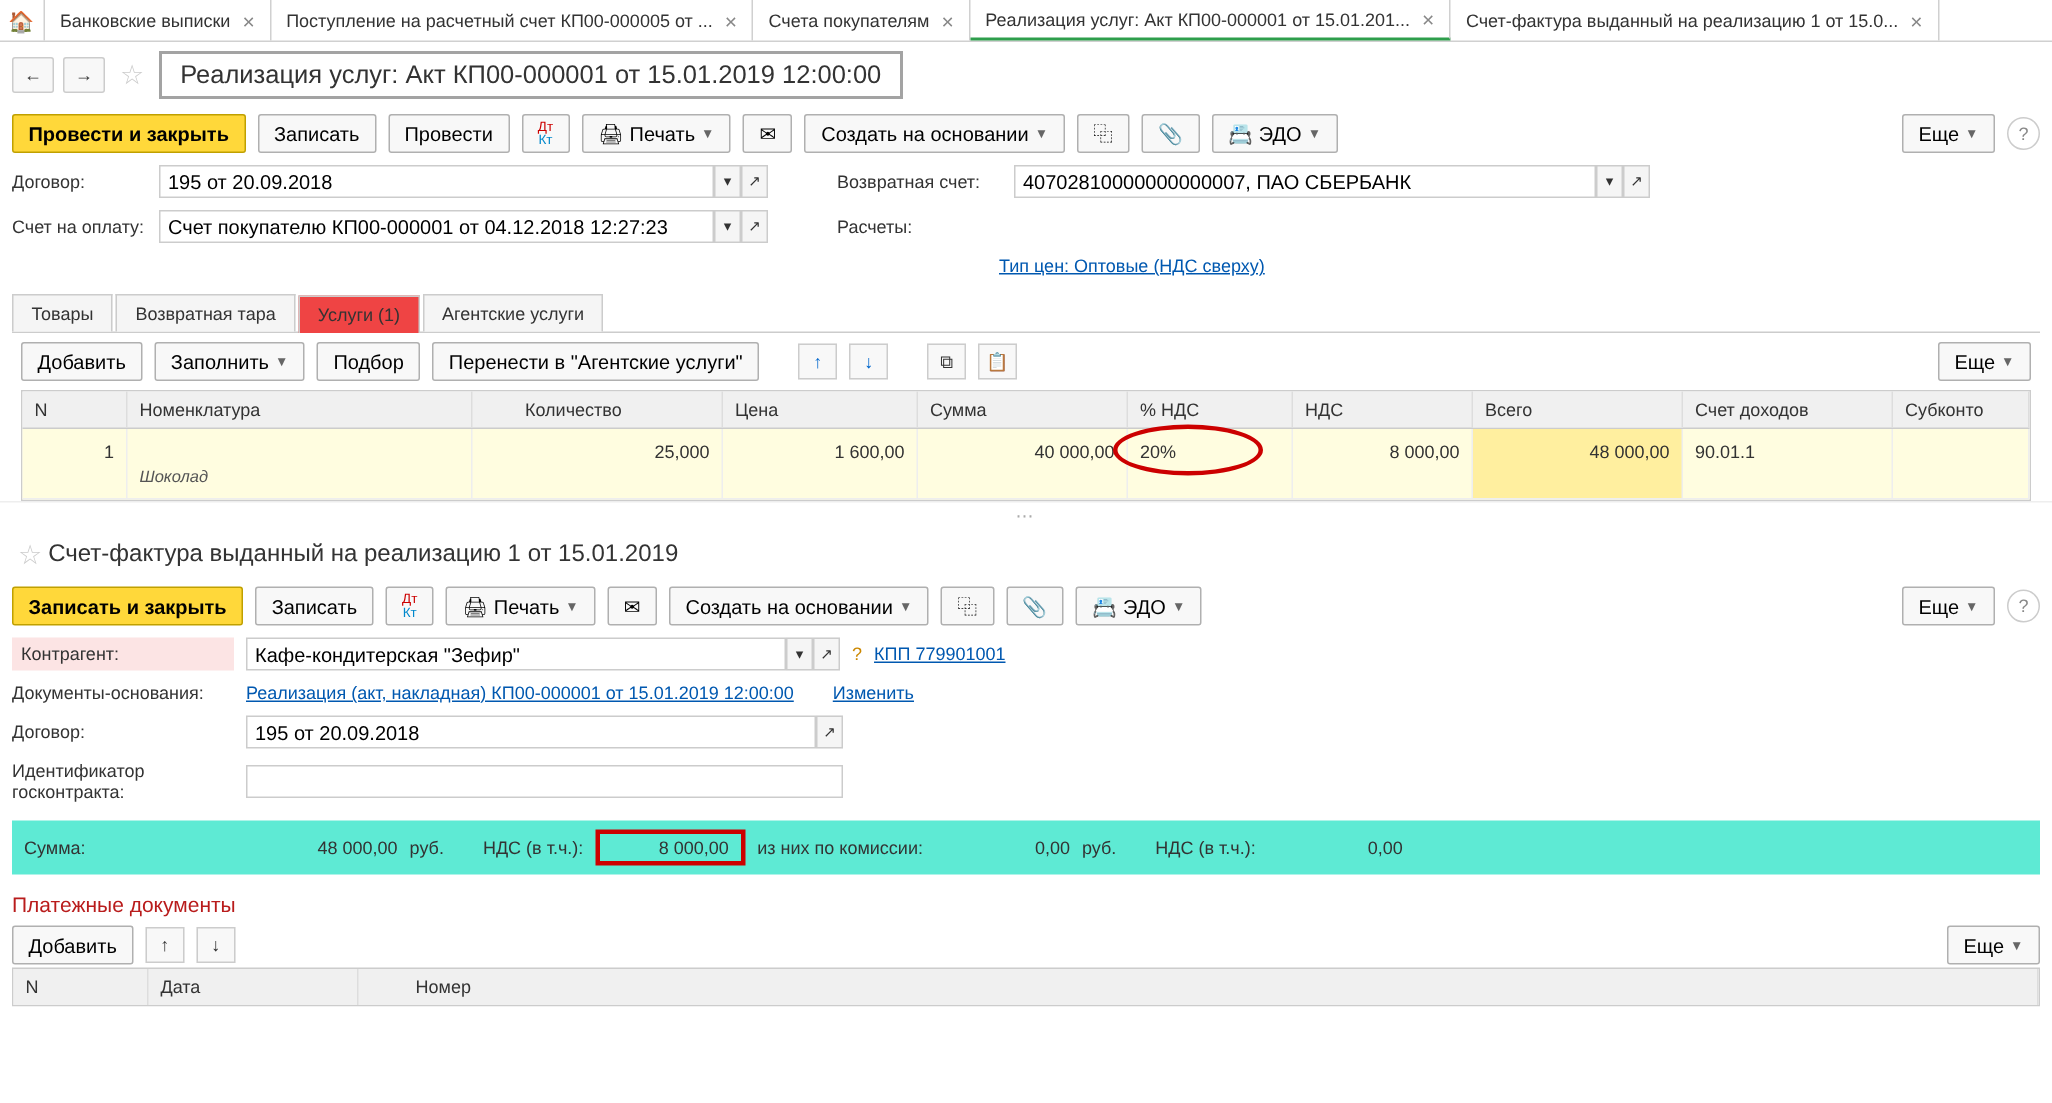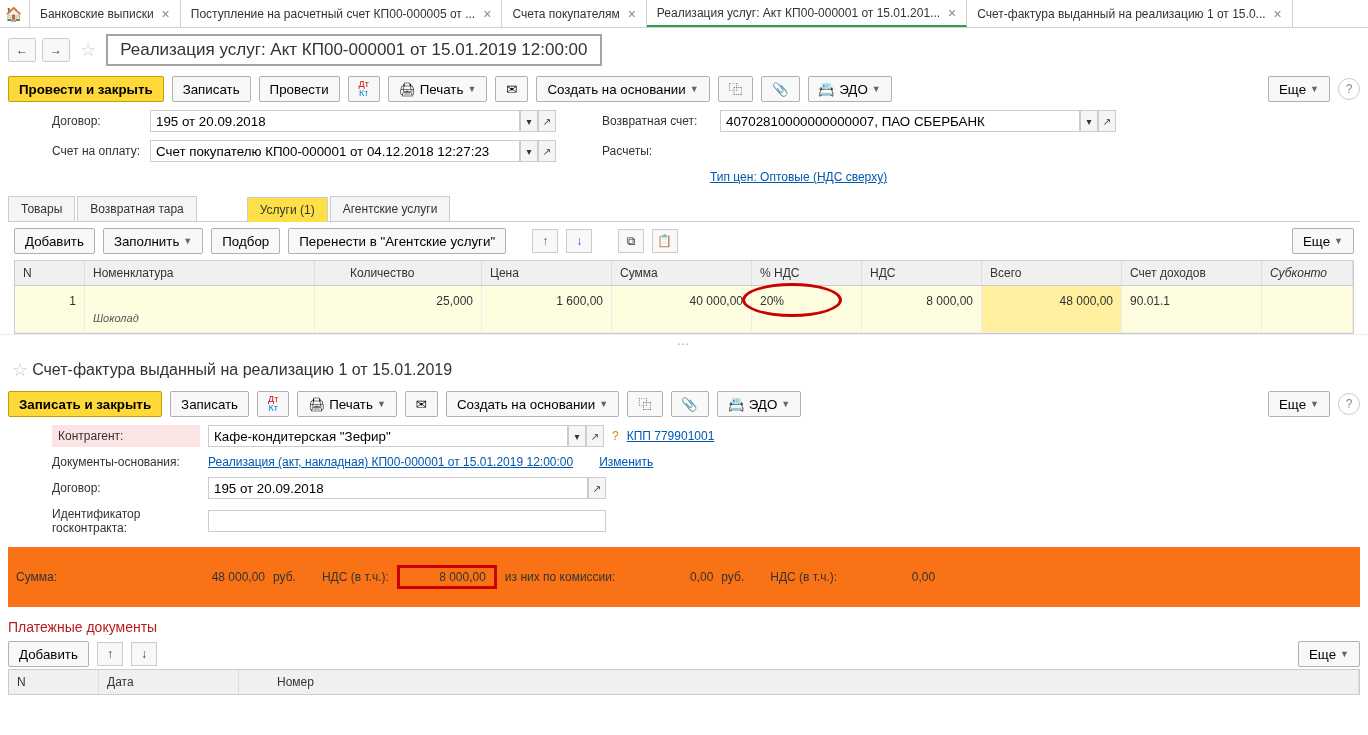--- a/index.html
+++ b/index.html
@@ -16,60 +16,60 @@
 .star { color: #ccc; font-size: 18px; margin: 0 4px; cursor: pointer; }
 .page-title-box { border: 2px solid #a3a3a3; padding: 4px 12px; }
 .page-title { font-size: 17px; font-weight: 400; }
 
 .toolbar { display: flex; align-items: center; padding: 4px 8px; gap: 8px; }
 .btn { border: 1px solid #b0b0b0; background: #f8f8f8; padding: 4px 10px; cursor: pointer; border-radius: 2px; display: inline-flex; align-items: center; gap: 4px; height: 26px; }
 .btn.primary { background: #ffd83a; border-color: #c0a000; font-weight: bold; }
 .btn .chev { font-size: 9px; color: #666; }
 .toolbar .spacer { flex: 1; }
 
-.form-row { display: flex; align-items: center; padding: 4px 8px; gap: 8px; margin-left: 44px; }
+.form-row { display: flex; align-items: center; padding: 4px 8px; gap: 8px; }
 .form-label { width: 90px; }
 .form-label2 { width: 148px; }
 .input-wrap { display: flex; align-items: center; }
 .input-wrap input { border: 1px solid #ccc; padding: 3px 5px; height: 22px; }
 .mini-btn { border: 1px solid #ccc; background: #f5f5f5; width: 18px; height: 22px; display: flex; align-items: center; justify-content: center; cursor: pointer; font-size: 10px; }
 .link { color: #0058b0; text-decoration: underline; cursor: pointer; }
 
 .tabs2 { display: flex; border-bottom: 1px solid #ccc; margin: 8px 8px 0; }
 .tabs2 .t { border: 1px solid #ccc; border-bottom: none; padding: 5px 12px; margin-right: 2px; cursor: pointer; background: #f5f5f5; }
-.tabs2 .t.active { background: #fde047; position: relative; top: 1px; margin-left: 48px; }
+.tabs2 .t.active { background: #ef4444; position: relative; top: 1px; }
 
 .sub-toolbar { display: flex; align-items: center; padding: 6px 14px; gap: 8px; }
 .icon-btn { border: 1px solid #ccc; background: #f8f8f8; width: 26px; height: 24px; display: flex; align-items: center; justify-content: center; cursor: pointer; }
 
 .grid { margin: 0 14px; border: 1px solid #ccc; }
 .grid-head { display: flex; background: #f0f0f0; border-bottom: 1px solid #ccc; }
 .grid-head .gc { padding: 5px 8px; border-right: 1px solid #ddd; font-size: 12px; }
 .grid-row { display: flex; background: #fffde0; border-bottom: 1px solid #eee; position: relative; }
 .grid-row .gc { padding: 8px; border-right: 1px solid #eee; }
 .col-n { width: 70px; text-align: right; }
 .col-nom { width: 230px; }
 .col-qty { width: 140px; text-align: right; margin-left: 27px; }
 .col-price { width: 130px; text-align: right; }
 .col-sum { width: 140px; text-align: right; }
 .col-vat { width: 110px; }
 .col-vats { width: 120px; text-align: right; }
 .col-tot { width: 140px; text-align: right; background: #ffef9f; }
 .col-acc { width: 140px; }
-.col-sub { flex: 1; font-style: italic; }
+.col-sub { flex: 1; }
 .nom-sub { font-style: italic; font-size: 11px; color: #555; padding-top: 4px; }
 
 .vat-circle { position: absolute; border: 3px solid #c00; border-radius: 50%; width: 100px; height: 34px; top: -3px; pointer-events: none; }
 
 .splitter { text-align: center; color: #aaa; padding: 2px; letter-spacing: 2px; border-top: 1px solid #eee; }
 
 .section2-title { font-size: 16px; padding: 6px 8px; display: flex; align-items: center; }
 .pink-label { background: #fce4e4; padding: 4px 6px; }
 
-.sum-row { display: flex; align-items: center; background: #f97316; padding: 18px 8px; gap: 8px; margin: 8px; }
+.sum-row { display: flex; align-items: center; background: #5eead4; padding: 6px 8px; gap: 8px; margin: 8px; }
 .sum-row .lbl { }
 .sum-row .val { text-align: right; min-width: 90px; }
 .red-box { border: 3px solid #c00; padding: 2px 8px; min-width: 100px; text-align: right; }
 
 .green-h { color: #b91c1c; font-size: 14px; padding: 4px 8px; }
 
 .grid2 { margin: 0 8px; border: 1px solid #ccc; }
 .grid2-head { display: flex; background: #f0f0f0; }
 .grid2-head .gc { padding: 5px 8px; border-right: 1px solid #ddd; }
 .g2-n { width: 90px; }
@@ -145,21 +145,21 @@
 <div class="form-row">
   <span class="form-label">Договор:</span>
   <div class="input-wrap">
     <input style="width: 370px;" value="195 от 20.09.2018">
     <div class="mini-btn">▾</div>
     <div class="mini-btn">↗</div>
   </div>
   <span style="width:30px"></span>
   <span style="width:110px">Возвратная счет:</span>
   <div class="input-wrap">
-    <input style="width: 360px;" value="40702810000000000007, ПАО СБЕРБАНК">
+    <input style="width: 388px;" value="40702810000000000007, ПАО СБЕРБАНК">
     <div class="mini-btn">▾</div>
     <div class="mini-btn">↗</div>
   </div>
 </div>
 
 <div class="form-row">
   <span class="form-label">Счет на оплату:</span>
   <div class="input-wrap">
     <input style="width: 370px;" value="Счет покупателю КП00-000001 от 04.12.2018 12:27:23">
     <div class="mini-btn">▾</div>

